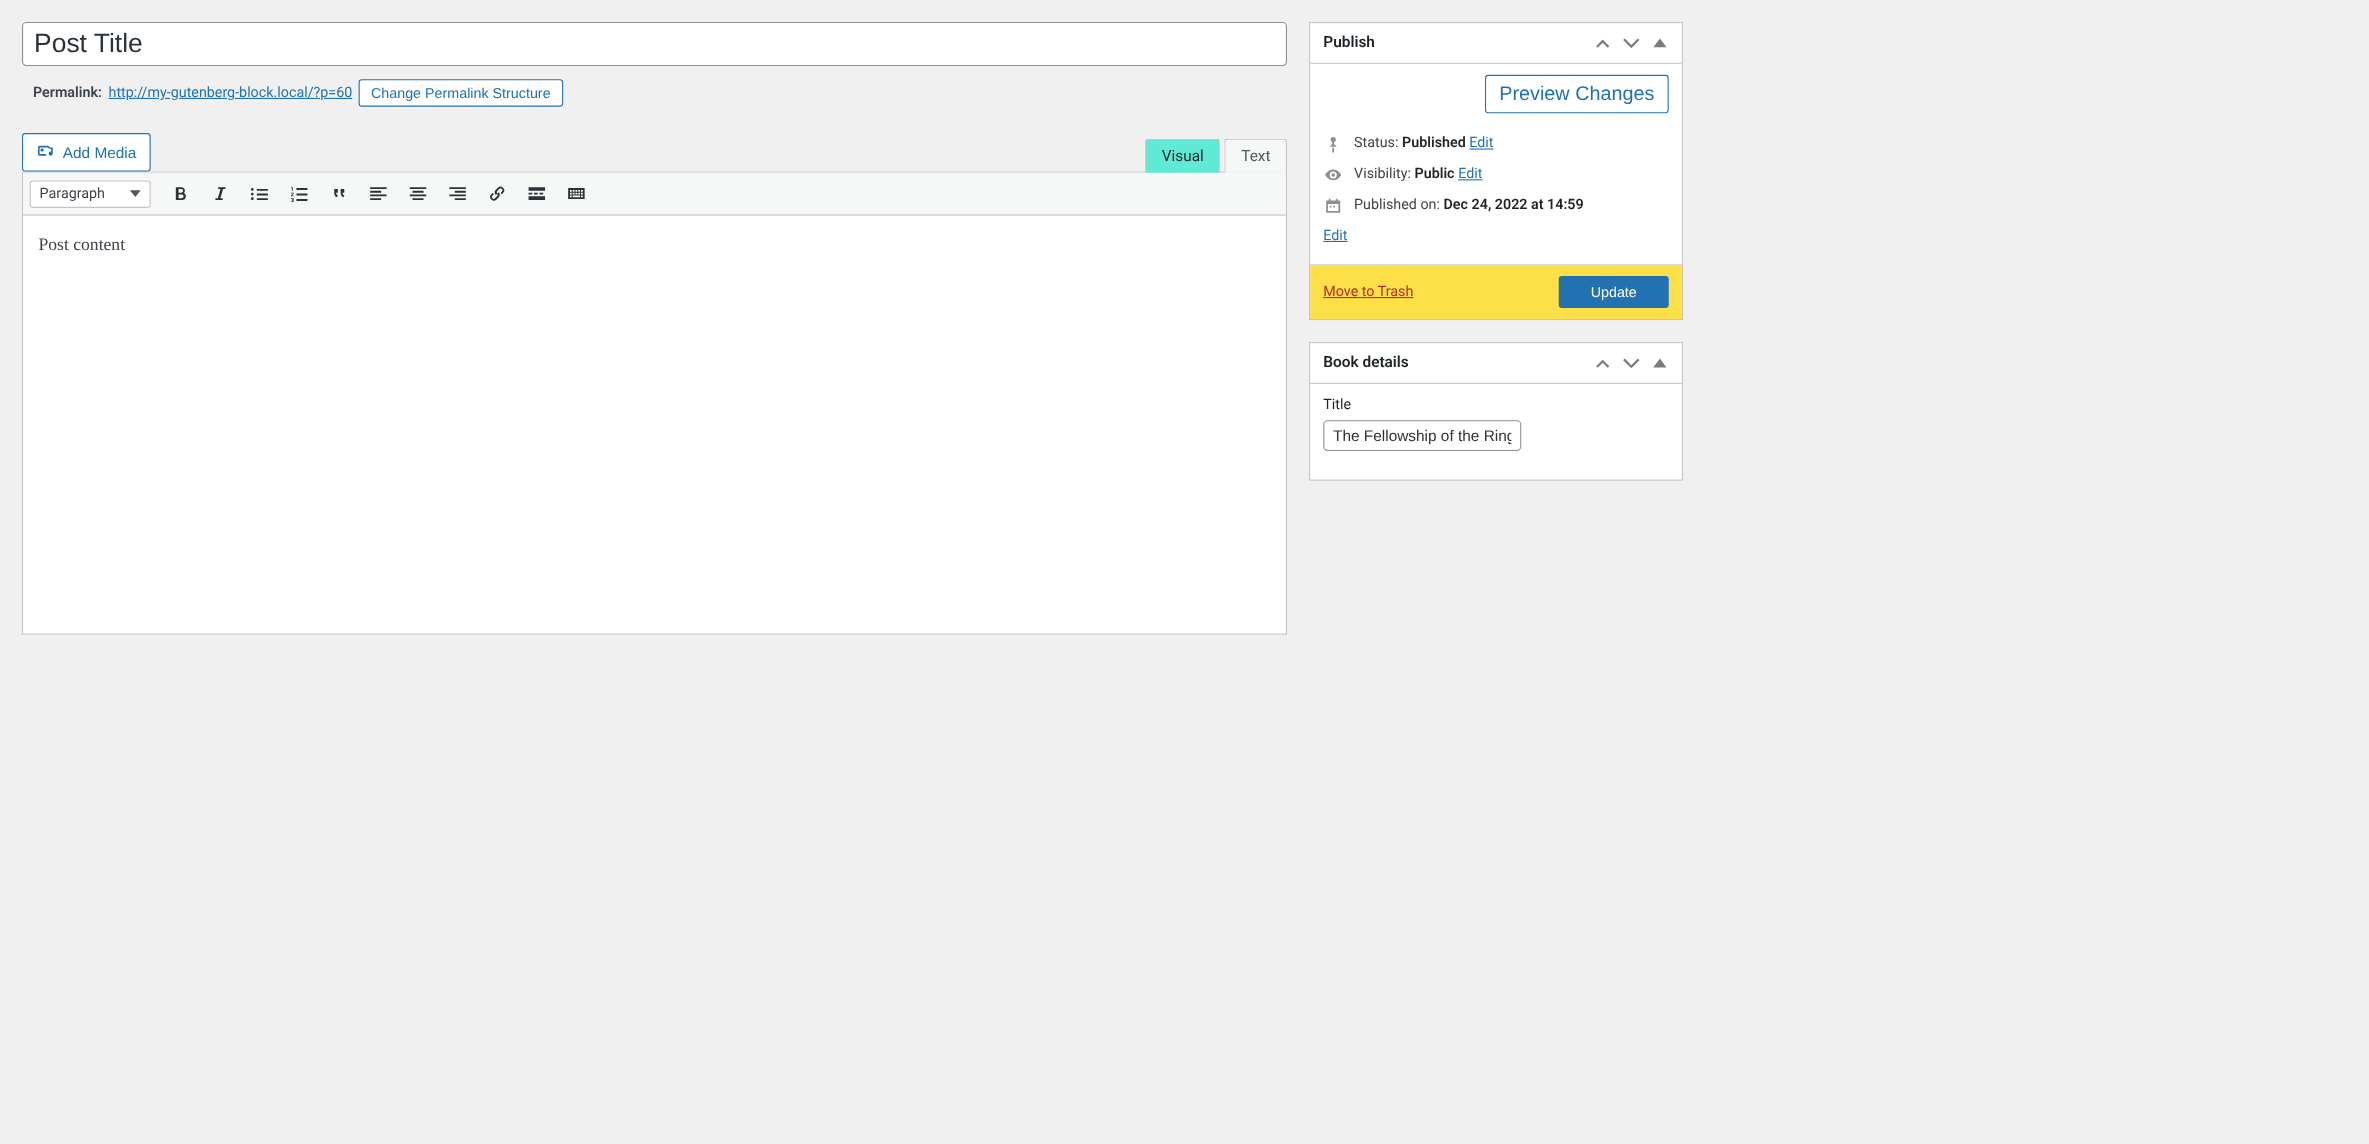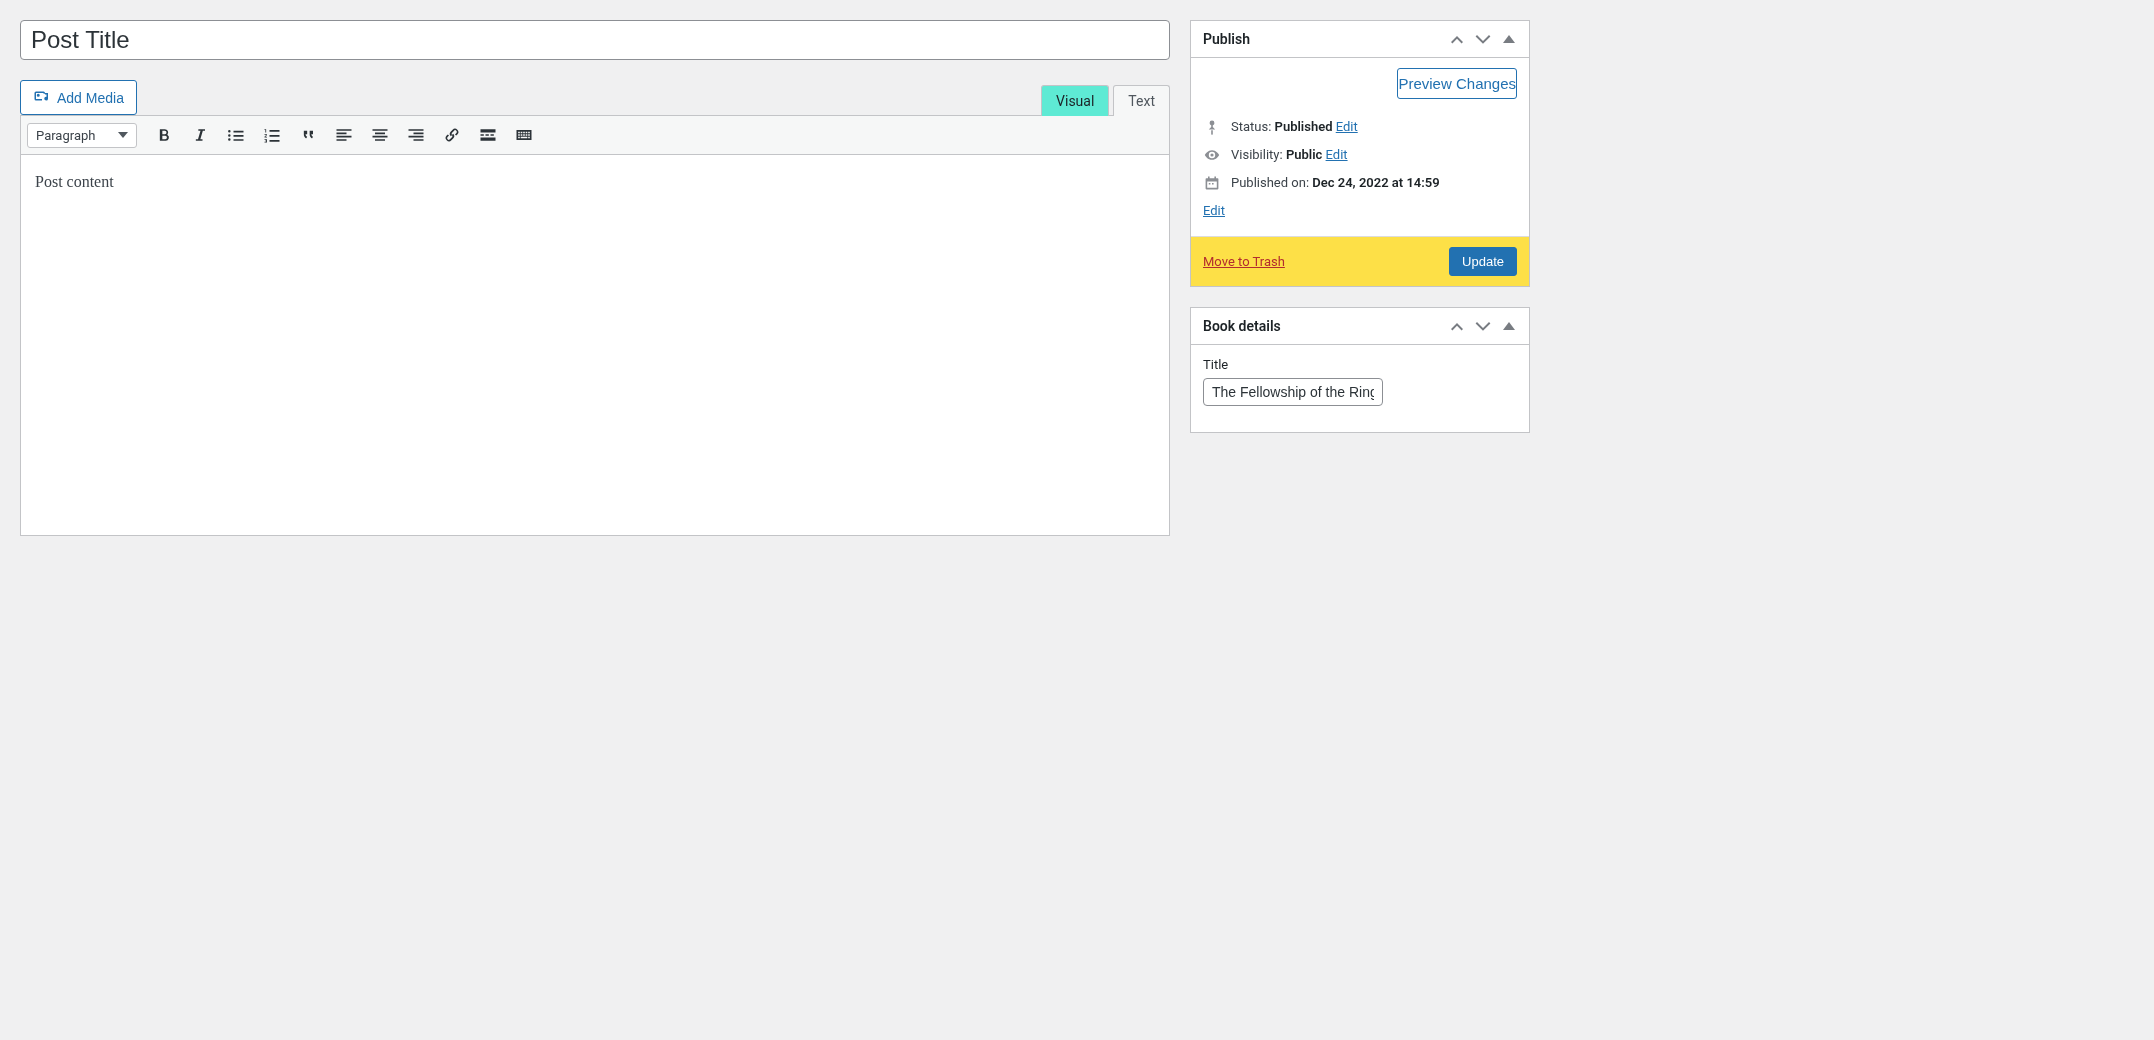--- a/index.html
+++ b/index.html
@@ -188,22 +188,22 @@
     align-items: center;
     justify-content: center;
   }
 
   .publish-inner { padding: 10px 12px 12px; }
   .preview-row { text-align: right; margin-bottom: 14px; }
   .preview-btn {
     background: #fff;
     border: 1px solid #2271b1;
     color: #2271b1;
-    padding: 6px 0;
-    font-size: 15px;
+    padding: 6px 12px;
+    font-size: 18px;
     border-radius: 3px;
     cursor: pointer;
   }
 
   .misc-item {
     display: flex;
     align-items: flex-start;
     gap: 10px;
     padding: 6px 0;
     font-size: 13px;
@@ -235,21 +235,21 @@
   .trash-link {
     color: #b32d2e;
     text-decoration: underline;
     cursor: pointer;
     font-size: 13px;
   }
   .update-btn {
     background: #2271b1;
     border: 1px solid #2271b1;
     color: #fff;
-    padding: 6px 12px;
+    padding: 6px 28px;
     font-size: 13px;
     border-radius: 3px;
     cursor: pointer;
   }
 
   .book-inner { padding: 12px; }
   .book-field { margin-bottom: 14px; }
   .book-field label {
     display: block;
     font-size: 13px;
@@ -267,20 +267,25 @@
   }
 </style>
 </head>
 <body>
 
 <div class="layout">
   <div class="main-col">
 
     <input type="text" class="title-input" value="Post Title" style="">
 
+    <div class="permalink-row">
+      <strong>Permalink:</strong>
+      <a href="#" class="plink">http://my-gutenberg-block.local/?p=60</a>
+      <button class="btn-secondary-small">Change Permalink Structure</button>
+    </div>
 
     <div class="media-row">
       <button class="add-media-btn">
         <span>
           <svg viewBox="0 0 24 24" fill="currentColor">
               <path d="M4 6h10a2 2 0 0 1 2 2v1h-2V8H4v8h8v2H4a2 2 0 0 1-2-2V8a2 2 0 0 1 2-2zm3 3a2 2 0 1 1 0 4 2 2 0 0 1 0-4zm13-1v7.5a2.5 2.5 0 1 1-2-2.45V10h-2V8h4z"></path>
             </svg>
         </span>
         <span>Add Media</span>
       </button>

